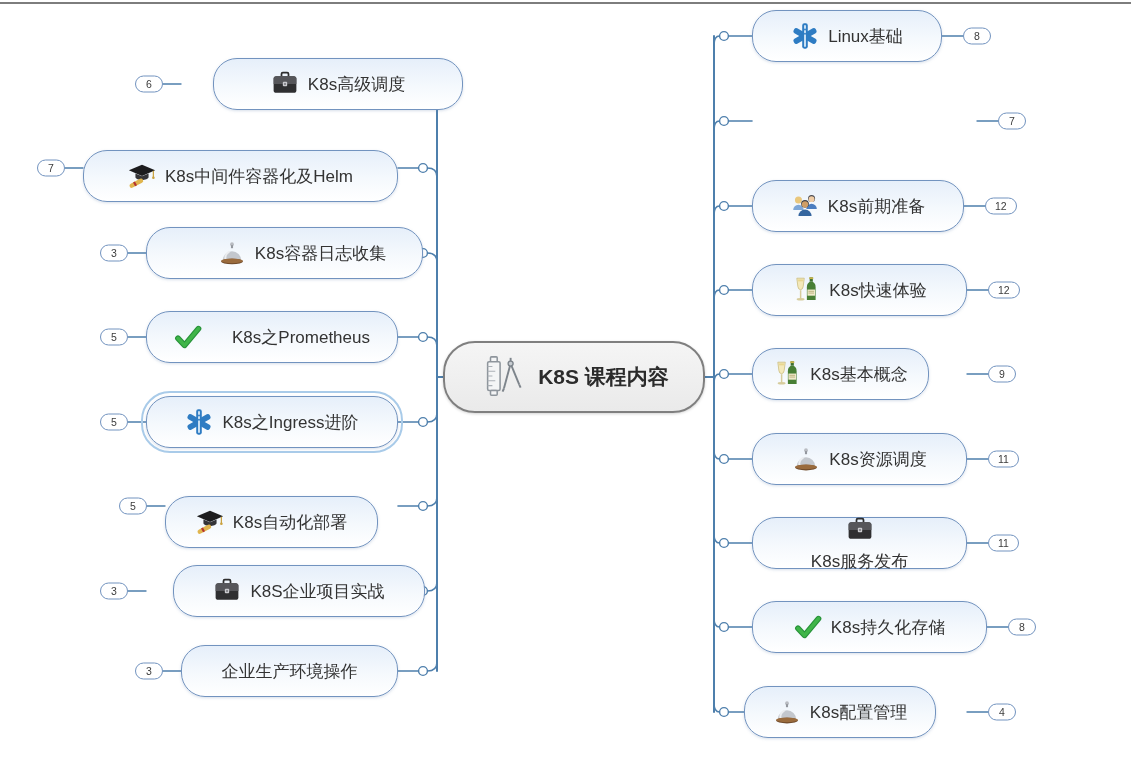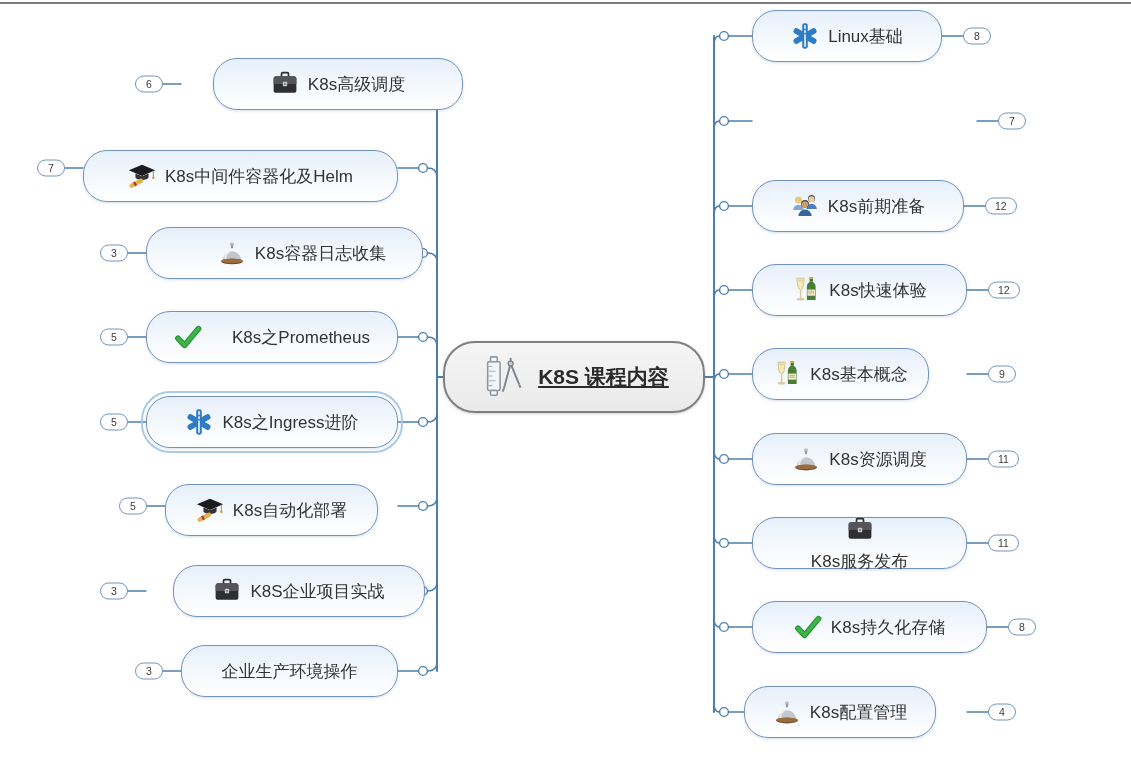--- a/index.html
+++ b/index.html
@@ -23,21 +23,20 @@
   .topic-icon{width:28px;height:28px;flex:0 0 auto;}
   .topic-label{line-height:1;}
 
   .root-topic{
     position:absolute;left:443px;top:341px;width:262px;height:72px;box-sizing:border-box;
     display:flex;align-items:center;justify-content:center;gap:13px;
     background:linear-gradient(180deg,#f5f5f5,#eaeaea);
     border:2px solid #7f7f7f;border-radius:32px;
     font-size:21px;font-weight:600;color:#2b2b2b;white-space:nowrap;
     box-shadow:0 1px 3px rgba(0,0,0,.18);
-    text-decoration:underline;
   }
   .root-icon{width:46px;height:46px;flex:0 0 auto;}
 
   .badge{
     position:absolute;height:17px;box-sizing:border-box;padding:0 9px;min-width:28px;
     display:flex;align-items:center;justify-content:center;
     background:#ffffff;border:1.2px solid #7293bf;border-radius:9px;
     font-size:10.5px;color:#3c3c3c;line-height:1;
   }
   .badge.left-side{transform:translate(-100%,-50%);}
@@ -258,21 +257,21 @@
       <span class="topic-label">K8s之Prometheus</span>
     </div>
     <div class="badge left-side" style="top: 337px; left: 128px;">5</div>
     <div class="topic selected" style="left: 146px; top: 396px; width: 252px;">
       <svg class="topic-icon">
         <use href="#sym-star"></use>
       </svg>
       <span class="topic-label">K8s之Ingress进阶</span>
     </div>
     <div class="badge left-side" style="top: 422px; left: 128px;">5</div>
-    <div class="topic" style="left: 165px; top: 484px; width: 213px;">
+    <div class="topic" style="left: 165px; top: 496px; width: 213px;">
       <svg class="topic-icon">
         <use href="#sym-gradcap"></use>
       </svg>
       <span class="topic-label">K8s自动化部署</span>
     </div>
     <div class="badge left-side" style="top: 506px; left: 147px;">5</div>
     <div class="topic" style="left: 146px; top: 565px; width: 252px; margin-left: 27px;">
       <svg class="topic-icon">
         <use href="#sym-briefcase"></use>
       </svg>

